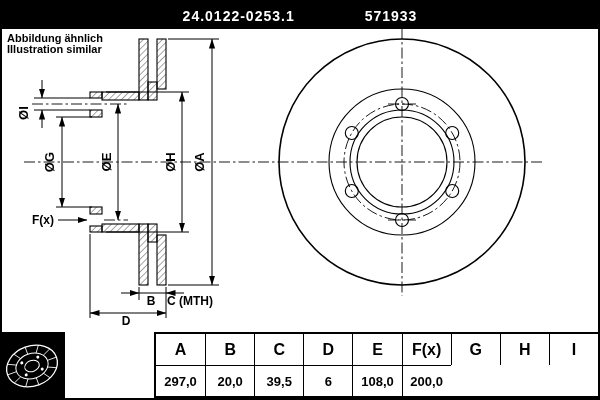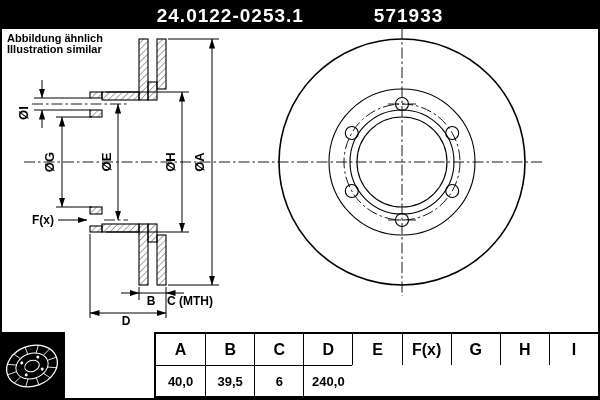--- a/index.html
+++ b/index.html
@@ -1,21 +1,21 @@
 <!DOCTYPE html>
 <html><head>
 <meta charset="utf-8">
 <style>
   * { margin:0; padding:0; box-sizing:border-box; }
   html,body { width:600px; height:400px; background:#fff; font-family:"Liberation Sans",sans-serif; }
   .screen { position:relative; width:600px; height:400px; border:2px solid #000; background:#fff; overflow:hidden; }
 
   .topbar { position:absolute; top:0; left:0; right:0; height:27px; background:#000; color:#fff;
             display:flex; align-items:center; justify-content:center; gap:70px;
-            font-size:19px; font-weight:bold; letter-spacing:1px; }
+            font-size:14px; font-weight:bold; letter-spacing:1px; }
 
   .note { position:absolute; left:5px; top:31px; font-size:11px; font-weight:bold; line-height:11px; color:#000; }
 
   .draw { position:absolute; left:0; top:0; width:600px; height:400px; }
   .draw .cl { stroke:#000; stroke-width:0.9; stroke-dasharray:11 3 2.5 3; fill:none; }
   .draw .dim { stroke:#000; stroke-width:1; fill:none; }
   .draw text { font-family:"Liberation Sans",sans-serif; font-weight:bold; font-size:13px; fill:#000; stroke:none; }
   .draw text.sm { font-size:12px; }
 
   .logo { position:absolute; left:0; top:330px; width:63px; height:66px; background:#000; }
@@ -172,19 +172,21 @@
   <div class="dimtable">
     <div class="cell head">A</div>
     <div class="cell head">B</div>
     <div class="cell head">C</div>
     <div class="cell head">D</div>
     <div class="cell head">E</div>
     <div class="cell head">F(x)</div>
     <div class="cell head">G</div>
     <div class="cell head">H</div>
     <div class="cell head">I</div>
-    <div class="cell val">40,0</div>
+    <div class="cell val">297,0</div>
+    <div class="cell val">20,0</div>
     <div class="cell val">39,5</div>
     <div class="cell val">6</div>
-    <div class="cell val">240,0</div>
+    <div class="cell val">108,0</div>
+    <div class="cell val">200,0</div>
   </div>
 
 </div>
 
 </body></html>

